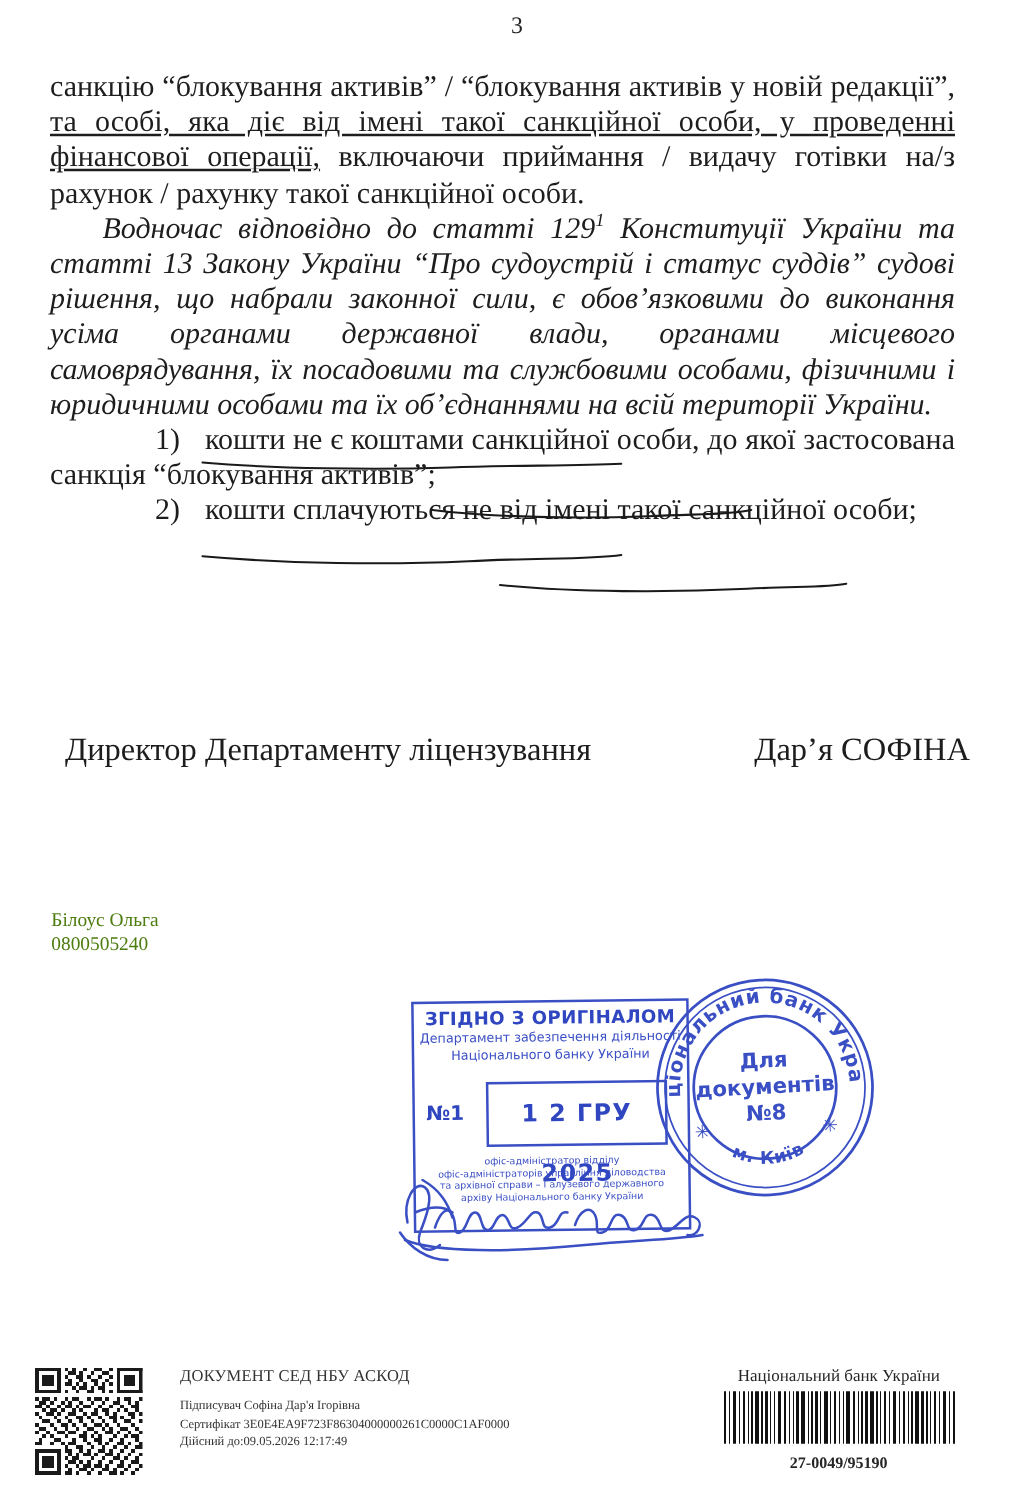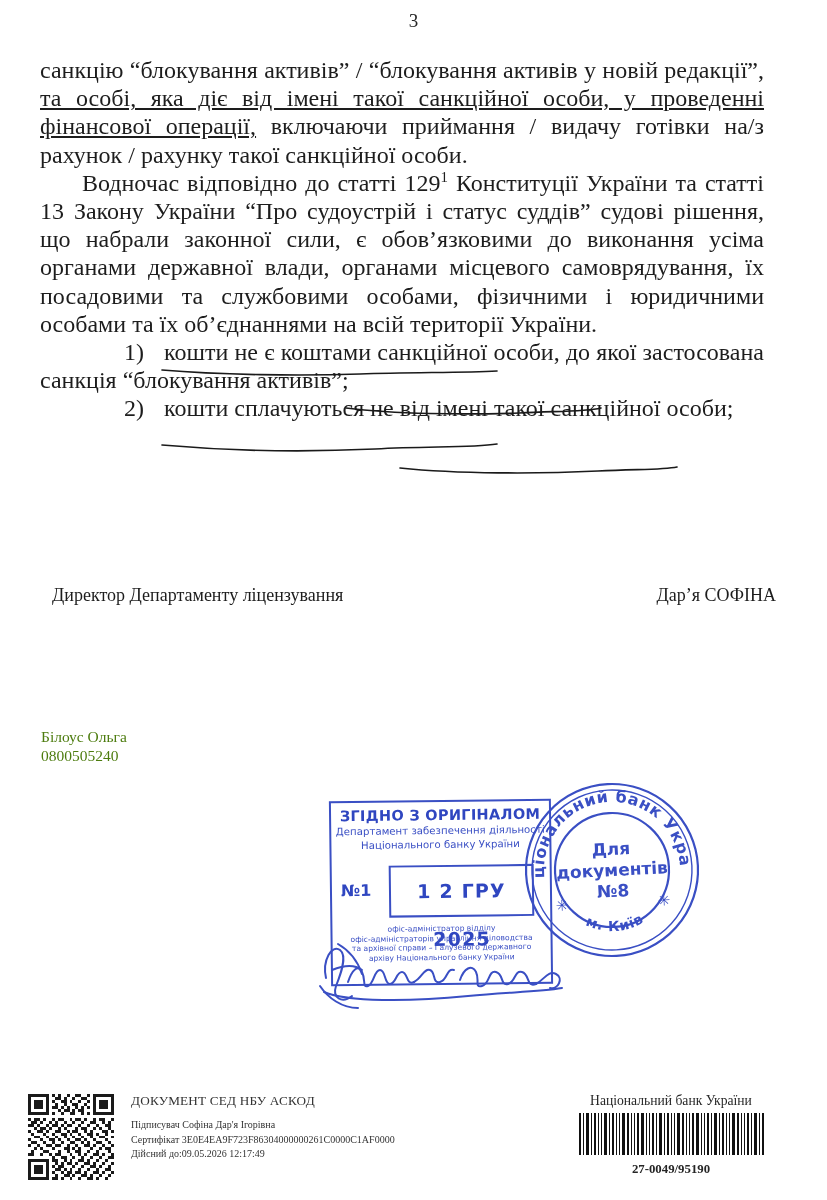--- a/index.html
+++ b/index.html
@@ -39,20 +39,21 @@
     font-size: 24px;
     line-height: 28.2px;
     text-align: justify;
     color: #1d1d1d;
   }
   .doc-body p {
     margin: 0;
   }
   .indent {
     text-indent: 42px;
+    font-style: italic;
   }
   .u {
     text-decoration: underline;
     text-underline-offset: 2px;
   }
   .sup {
     font-size: 0.62em;
     vertical-align: super;
     line-height: 0;
   }
@@ -74,21 +75,21 @@
     pointer-events: none;
   }
   .pen svg { display: block; }
 
   
   .sig-row {
     position: absolute;
     left: 52px;
     top: 585px;
     width: 724px;
-    font-size: 18px;
+    font-size: 26px;
     display: flex;
     justify-content: space-between;
     color: #1d1d1d;
   }
 
   
   .executor {
     position: absolute;
     left: 41px;
     top: 727px;
@@ -209,21 +210,21 @@
   }
   .qr {
     position: absolute;
     left: 0;
     top: 1px;
     width: 86px;
     height: 86px;
   }
   .fl-text {
     position: absolute;
-    left: 103px;
+    left: 116px;
     top: 0;
     font-family: "Liberation Serif", serif;
     color: #333;
   }
   .fl-title {
     font-size: 13.2px;
     letter-spacing: 0.2px;
     margin-bottom: 9px;
   }
   .fl-line {

